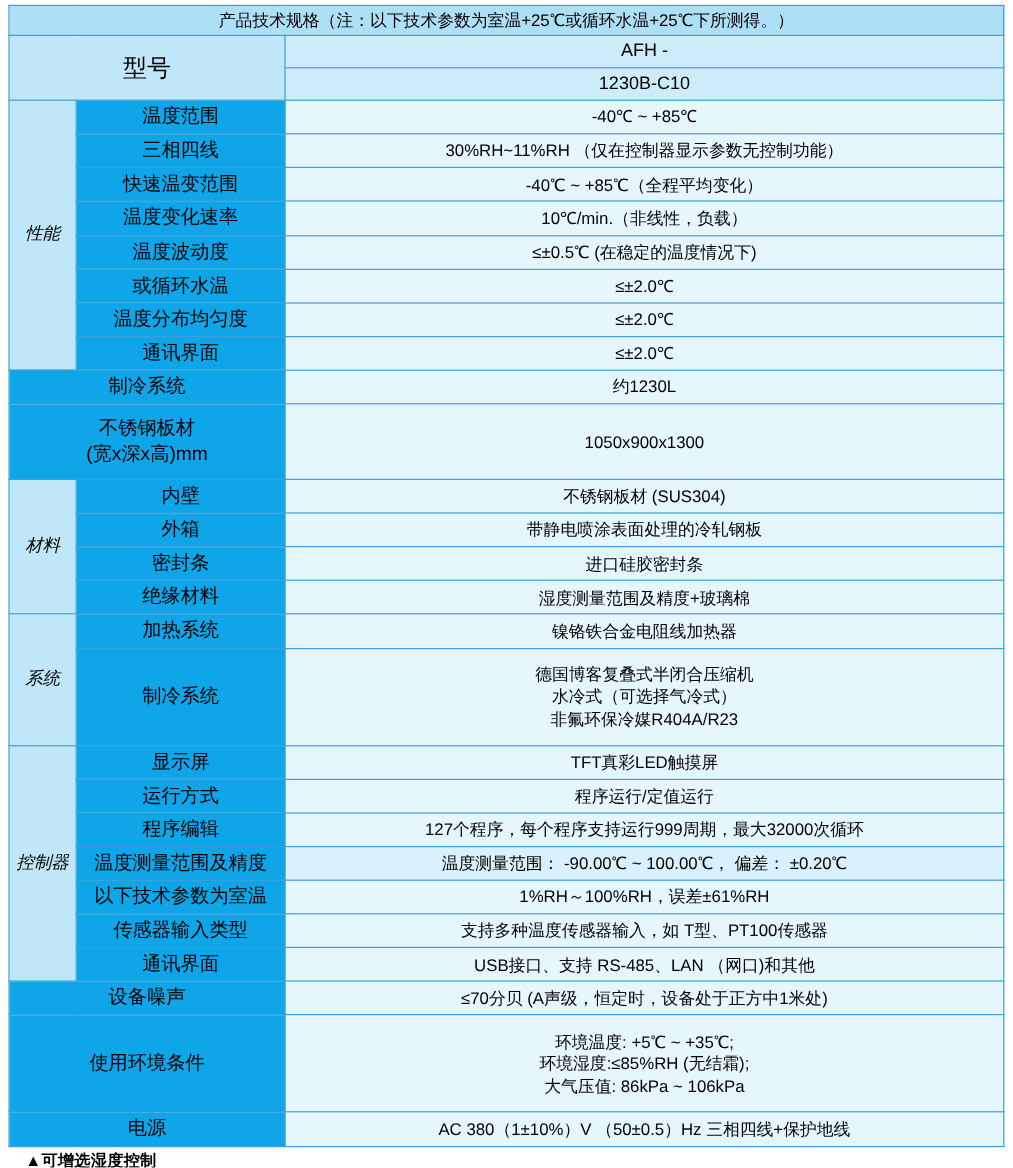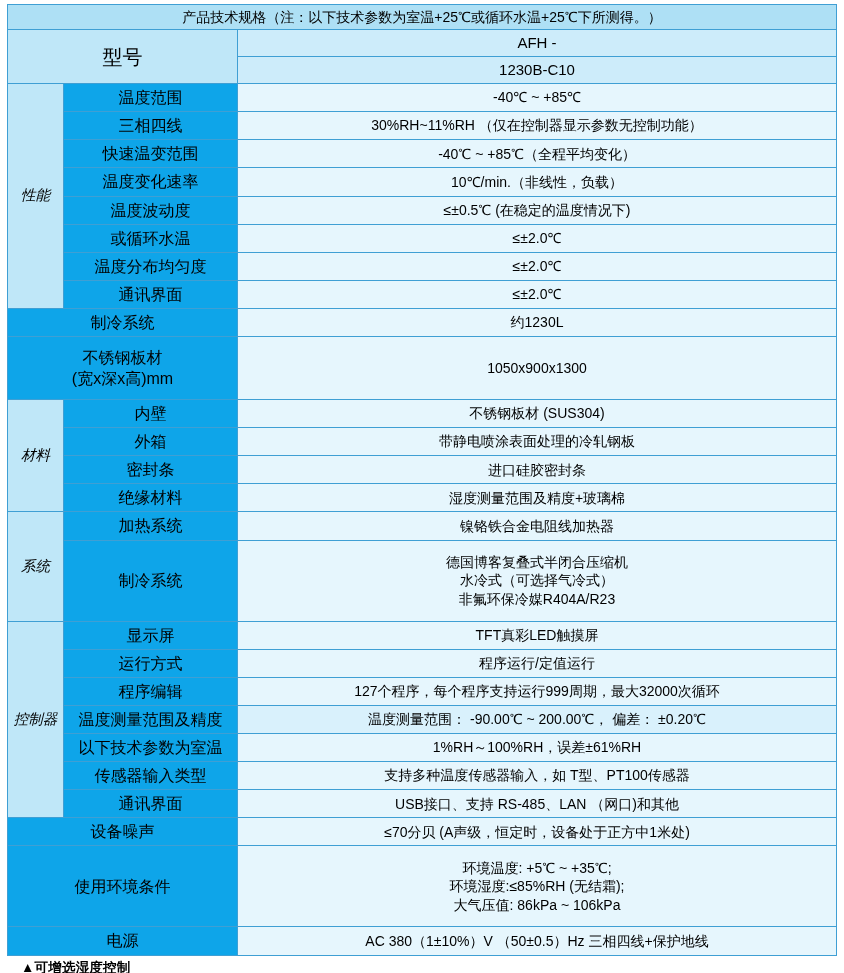--- a/index.html
+++ b/index.html
@@ -181,21 +181,21 @@
     <tr>
       <td class="sub">运行方式</td>
       <td class="val">程序运行/定值运行</td>
     </tr>
     <tr>
       <td class="sub">程序编辑</td>
       <td class="val">127个程序，每个程序支持运行999周期，最大32000次循环</td>
     </tr>
     <tr>
       <td class="sub">温度测量范围及精度</td>
-      <td class="val-alt">温度测量范围： -90.00℃ ~ 200.00℃， 偏差： ±0.20℃</td>
+      <td class="val-alt">温度测量范围： -90.00℃ ~ 100.00℃， 偏差： ±0.20℃</td>
     </tr>
     <tr>
       <td class="sub">以下技术参数为室温</td>
       <td class="val">1%RH～100%RH，误差±61%RH</td>
     </tr>
     <tr>
       <td class="sub">传感器输入类型</td>
       <td class="val">支持多种温度传感器输入，如 T型、PT100传感器</td>
     </tr>
     <tr>

